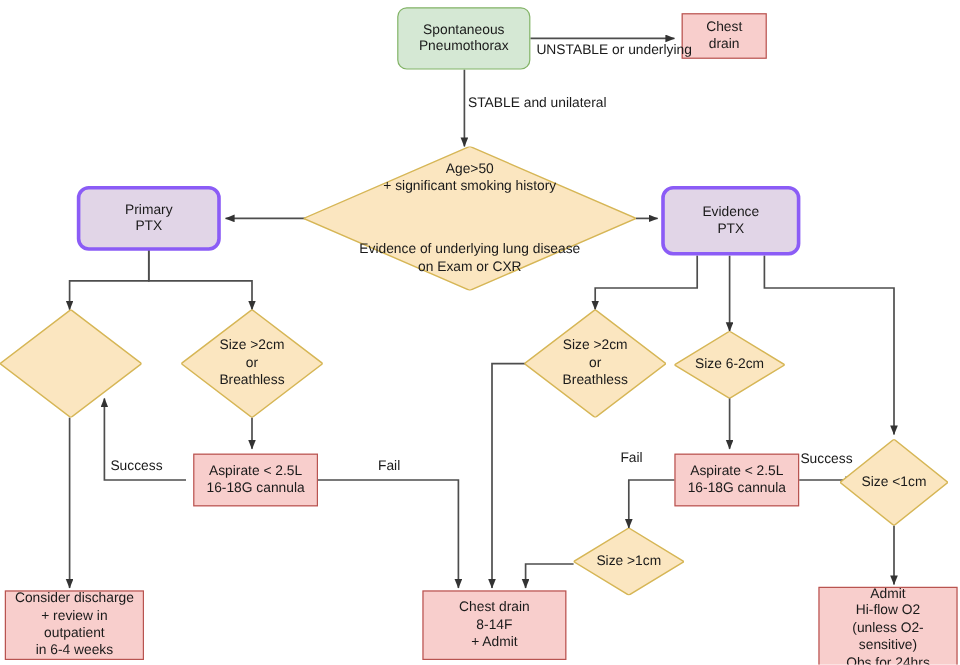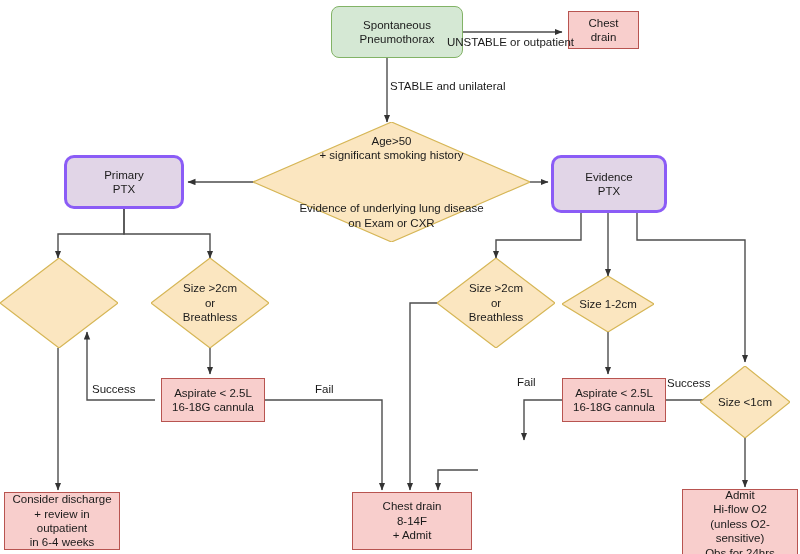--- a/index.html
+++ b/index.html
@@ -63,21 +63,21 @@
       <path d="M563,400 L524,400 L524,440"></path>
 
       <path d="M657,400 L712,400"></path>
 
       <path d="M478,470 L438,470 L438,490"></path>
 
       <path d="M745,438 L745,487"></path>
     </g>
   </svg>
 
-  <div class="node green" style="left:331px;top:6px;width:132px;height:52px;">
+  <div class="node green" style="left:331px;top:6px;width:111px;height:52px;">
     <span>Spontaneous
 Pneumothorax</span>
   </div>
 
   <div class="node proc" style="left:568px;top:11px;width:71px;height:38px;">
     <span>Chest
 drain</span>
   </div>
 
   <div class="diamond" style="left:253px;top:122px;width:277px;height:120px;">
@@ -124,33 +124,39 @@
     </svg>
     <span>Size &gt;2cm
 or
 Breathless</span>
   </div>
 
   <div class="diamond" style="left:562px;top:276px;width:92px;height:56px;">
     <svg class="dshape" viewBox="0 0 92 56" preserveAspectRatio="none">
       <polygon points="46,0 92,28 46,56 0,28" fill="#fbe6c0" stroke="#d6b656" stroke-width="1.2"></polygon>
     </svg>
-    <span>Size 1-2cm</span>
+    <span>Size 6-2cm</span>
   </div>
 
   <div class="node proc" style="left:161px;top:378px;width:104px;height:44px;">
     <span>Aspirate &lt; 2.5L
 16-18G cannula</span>
   </div>
 
   <div class="node proc" style="left:562px;top:378px;width:104px;height:44px;">
     <span>Aspirate &lt; 2.5L
 16-18G cannula</span>
   </div>
 
+  <div class="diamond" style="left:478px;top:440px;width:92px;height:56px;">
+    <svg class="dshape" viewBox="0 0 92 56" preserveAspectRatio="none">
+      <polygon points="46,0 92,28 46,56 0,28" fill="#fbe6c0" stroke="#d6b656" stroke-width="1.2"></polygon>
+    </svg>
+    <span>Size &gt;1cm</span>
+  </div>
 
   <div class="diamond" style="left:700px;top:366px;width:90px;height:72px;">
     <svg class="dshape" viewBox="0 0 90 72" preserveAspectRatio="none">
       <polygon points="45,0 90,36 45,72 0,36" fill="#fbe6c0" stroke="#d6b656" stroke-width="1.2"></polygon>
     </svg>
     <span>Size &lt;1cm</span>
   </div>
 
   <div class="node proc" style="left:4px;top:492px;width:116px;height:58px;">
     <span>Consider discharge
@@ -164,20 +170,20 @@
 + Admit</span>
   </div>
 
   <div class="node proc" style="left:682px;top:489px;width:116px;height:70px;">
     <span>Admit
 Hi-flow O2
 (unless O2-sensitive)
 Obs for 24hrs</span>
   </div>
 
-  <div class="edgelabel" style="left:447px;top:36px;">UNSTABLE or outpatient</div>
+  <div class="edgelabel" style="left:447px;top:36px;">UNSTABLE or underlying</div>
   <div class="edgelabel" style="left:390px;top:80px;">STABLE and unilateral</div>
   <div class="edgelabel" style="left:92px;top:383px;">Success</div>
   <div class="edgelabel" style="left:315px;top:383px;">Fail</div>
   <div class="edgelabel" style="left:517px;top:376px;">Fail</div>
   <div class="edgelabel" style="left:667px;top:377px;">Success</div>
 
 </div>
 
 </body></html>

